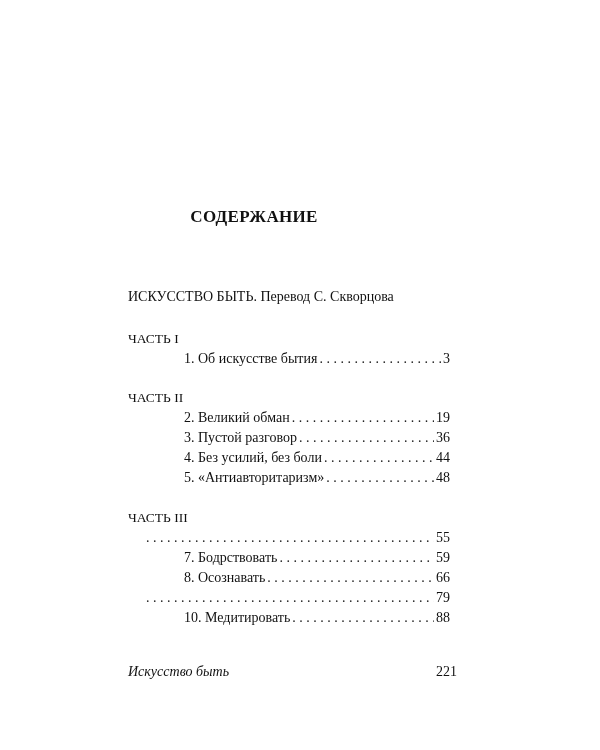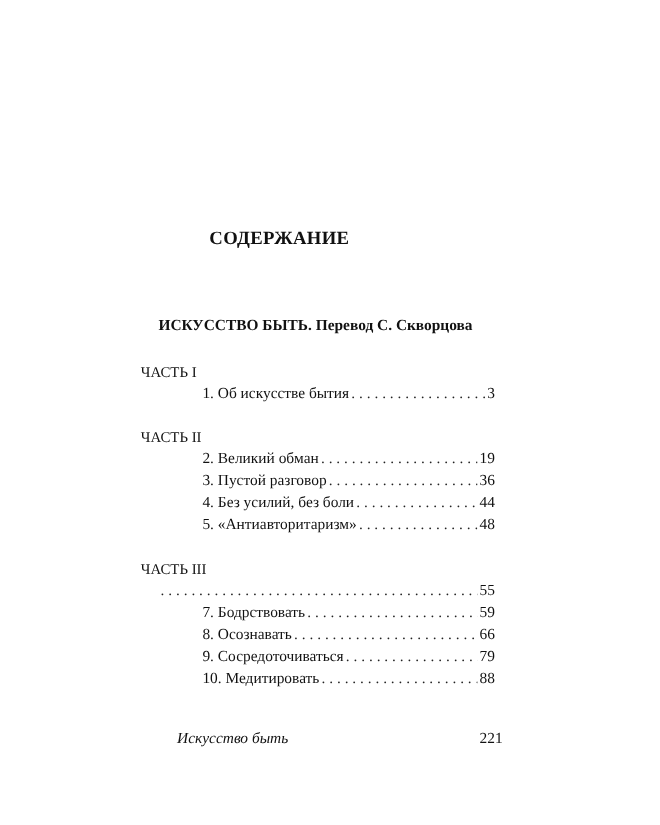--- a/index.html
+++ b/index.html
@@ -1,28 +1,28 @@
 <!DOCTYPE html>
 <html><head>
 <meta charset="utf-8">
 <style>
   html, body { margin: 0; padding: 0; background: #ffffff; }
   body { width: 600px; height: 750px; position: relative; overflow: hidden;
          font-family: "Liberation Serif", "DejaVu Serif", serif; color: #111; }
   .title { position: absolute; top: 207px; left: 0; width: 508px; text-align: center;
            font-weight: bold; font-size: 17px; letter-spacing: 0.3px; }
-  .book-line { position: absolute; top: 289px; left: 144px; font-size: 14px; font-weight: bold; }
+  .book-line { position: absolute; top: 289px; left: 128px; font-size: 14px; }
   .part { position: absolute; left: 128px; font-size: 13.5px; }
   .entry { position: absolute; left: 144px; width: 306px; font-size: 14px;
            display: flex; align-items: baseline; white-space: nowrap; }
   .entry .label { flex: 0 0 auto; margin-left: 40px; }
   .entry .dots { flex: 1 1 auto; overflow: hidden; margin: 0 2px; letter-spacing: 2.6px; color: #222; }
   .entry .dots::before { content: ". . . . . . . . . . . . . . . . . . . . . . . . . . . . . . . . . . . . . . . . . . . . . . . . . . . . . . . . . ."; letter-spacing: 0; }
   .entry .page { flex: 0 0 auto; text-align: right; }
-  .footer-title { position: absolute; top: 664px; left: 128px; font-style: italic; font-size: 14px; margin-left: 33px; }
+  .footer-title { position: absolute; top: 664px; left: 128px; font-style: italic; font-size: 14px; }
   .footer-page { position: absolute; top: 664px; left: 436px; font-size: 14px; }
 </style>
 </head>
 <body>
 
 <div class="title">СОДЕРЖАНИЕ</div>
 
 <div class="book-line">
   <span>ИСКУССТВО БЫТЬ.</span>
   <span>Перевод С. Скворцова</span>
@@ -66,21 +66,20 @@
   <span class="label">7. Бодрствовать</span>
   <span class="dots"></span>
   <span class="page">59</span>
 </div>
 <div class="entry" style="top:570px">
   <span class="label">8. Осознавать</span>
   <span class="dots"></span>
   <span class="page">66</span>
 </div>
 <div class="entry" style="top:590px">
-  <span class="label">9. Сосредоточиваться</span>
   <span class="dots"></span>
   <span class="page">79</span>
 </div>
 <div class="entry" style="top:610px">
   <span class="label">10. Медитировать</span>
   <span class="dots"></span>
   <span class="page">88</span>
 </div>
 
 <div class="footer-title">Искусство быть</div>

